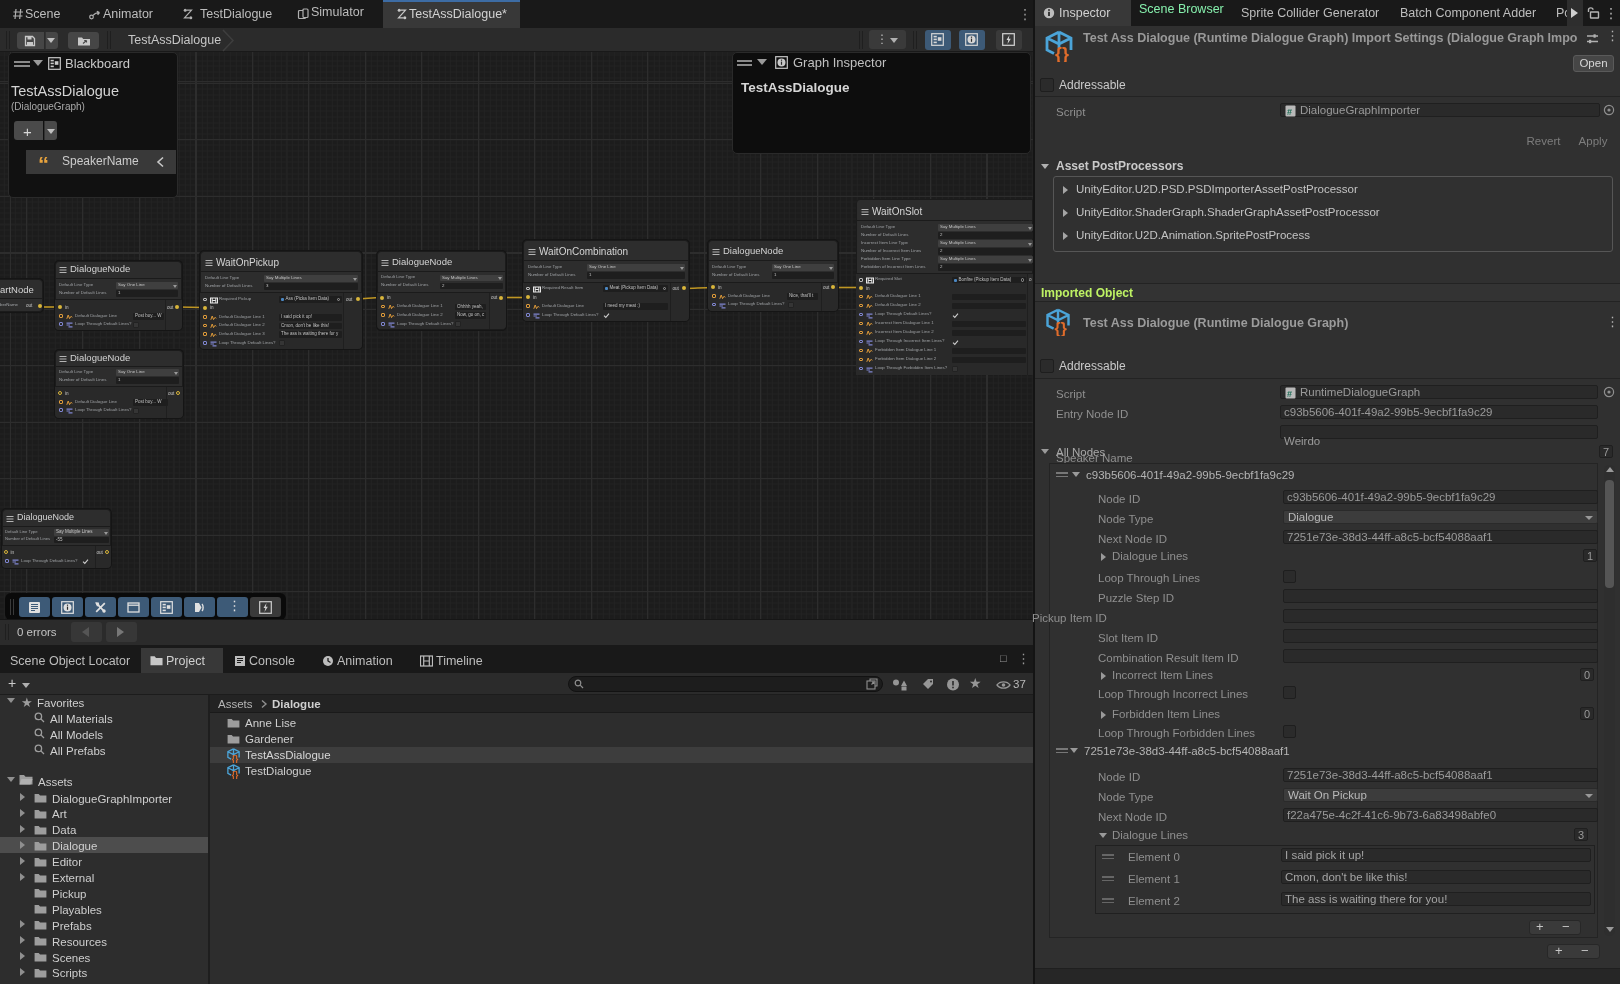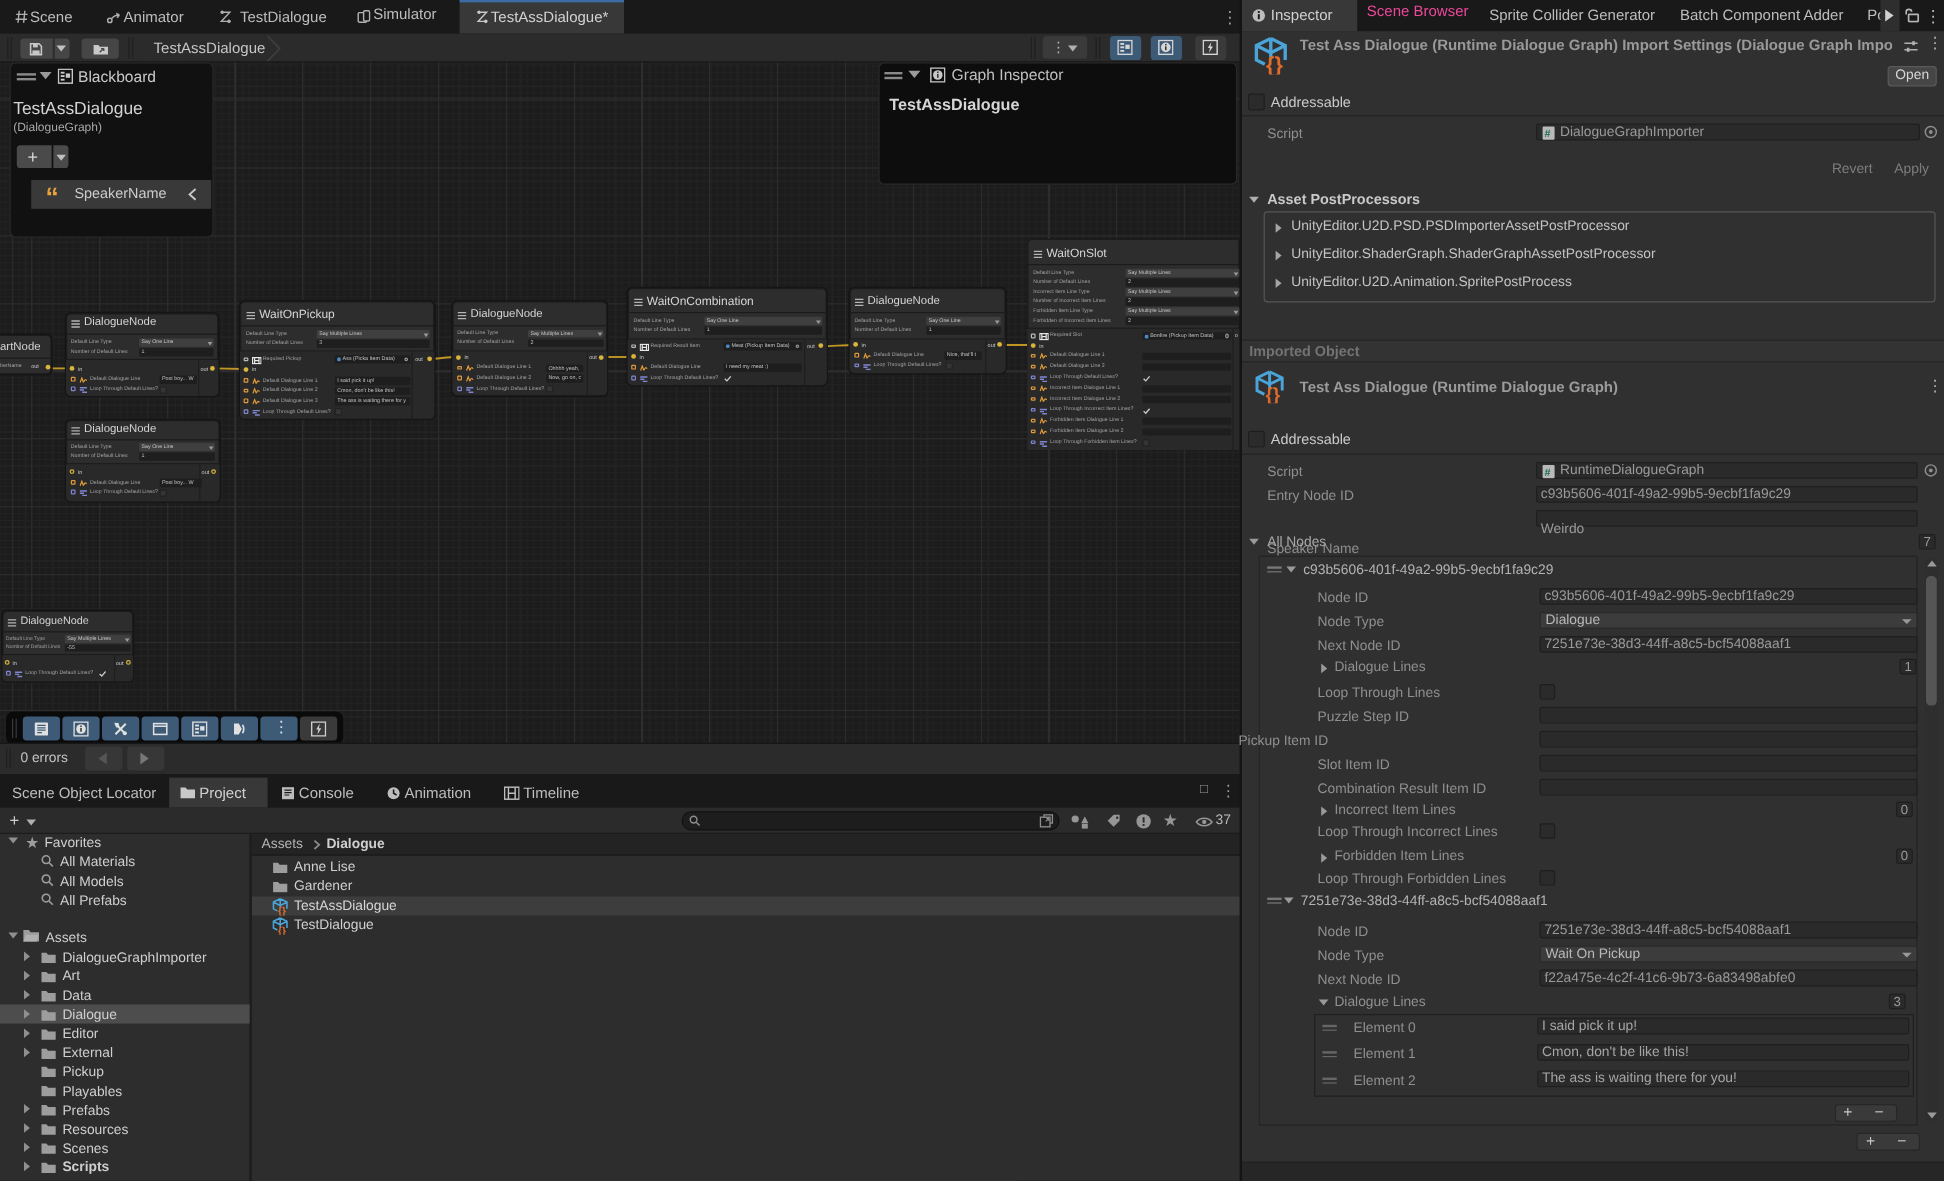--- a/index.html
+++ b/index.html
@@ -702,21 +702,21 @@
 <div style="position:absolute;left:52px;top:935.5999999999998px;font-size:11.5px;color:#cfcfcf;white-space:nowrap;line-height:1.1;">Resources</div>
 <div style="position:absolute;left:20px;top:951.9999999999998px;width:0;height:0;border-top:4px solid transparent;border-bottom:4px solid transparent;border-left:5px solid #8f8f8f"></div>
 <svg style="position:absolute;left:34px;top:951.9999999999998px" width="13" height="10" viewBox="0 0 14 11">
     <path d="M0.5 1 H5 L6.5 2.8 H13.5 V10.5 H0.5 Z" fill="#9d9d9d"></path>
   </svg>
 <div style="position:absolute;left:52px;top:951.4999999999998px;font-size:11.5px;color:#cfcfcf;white-space:nowrap;line-height:1.1;">Scenes</div>
 <div style="position:absolute;left:20px;top:967.8999999999997px;width:0;height:0;border-top:4px solid transparent;border-bottom:4px solid transparent;border-left:5px solid #8f8f8f"></div>
 <svg style="position:absolute;left:34px;top:967.8999999999997px" width="13" height="10" viewBox="0 0 14 11">
     <path d="M0.5 1 H5 L6.5 2.8 H13.5 V10.5 H0.5 Z" fill="#9d9d9d"></path>
   </svg>
-<div style="position:absolute;left:52px;top:967.3999999999997px;font-size:11.5px;color:#cfcfcf;white-space:nowrap;line-height:1.1;font-weight:bold;">Scripts</div>
+<div style="position:absolute;left:52px;top:967.3999999999997px;font-size:11.5px;color:#cfcfcf;white-space:nowrap;line-height:1.1;">Scripts</div>
 <div style="position:absolute;left:210px;top:695px;width:825px;height:18px;background:#232323;border-bottom:1px solid #1a1a1a;"></div>
 <div style="position:absolute;left:218px;top:698px;font-size:11.5px;color:#b5b5b5;white-space:nowrap;line-height:1.1;">Assets</div>
 <svg style="position:absolute;left:260px;top:699px" width="8" height="10" viewBox="0 0 8 10">
     <path d="M2 1.5 L6 5 L2 8.5" stroke="#8f8f8f" stroke-width="1.4" fill="none"></path>
   </svg>
 <div style="position:absolute;left:272px;top:698px;font-size:11.5px;color:#cfcfcf;white-space:nowrap;line-height:1.1;font-weight:bold">Dialogue</div>
 <div style="position:absolute;left:210px;top:747px;width:825px;height:16px;background:#3d3d3d;"></div>
 <svg style="position:absolute;left:227px;top:718px" width="13" height="10" viewBox="0 0 14 11">
     <path d="M0.5 1 H5 L6.5 2.8 H13.5 V10.5 H0.5 Z" fill="#9d9d9d"></path>
   </svg>
@@ -738,21 +738,21 @@
 <div style="position:absolute;left:1033px;top:0px;width:2px;height:984px;background:#141414;"></div>
 <div style="position:absolute;left:1035px;top:0px;width:585px;height:984px;background:#303030;"></div>
 <div style="position:absolute;left:1035px;top:0px;width:585px;height:26px;background:#191919;"></div>
 <div style="position:absolute;left:1035px;top:0px;width:96px;height:26px;background:#383838;"></div>
 <svg style="position:absolute;left:1043px;top:7px" width="12" height="12" viewBox="0 0 12 12">
     <circle cx="6" cy="6" r="5.2" fill="#bdbdbd"></circle>
     <rect x="5.2" y="4.8" width="1.6" height="4.2" fill="#191919"></rect>
     <rect x="5.2" y="2.2" width="1.6" height="1.6" fill="#191919"></rect>
   </svg>
 <div style="position:absolute;left:1059px;top:0px;width:60px;height:26px;font-size:12.5px;color:#d0d0d0;white-space:nowrap;display:flex;align-items:center;">Inspector</div>
-<div style="position:absolute;left:1139px;top:0px;width:90px;height:18px;font-size:12.5px;color:#ec4899;white-space:nowrap;display:flex;align-items:center;">Scene Browser</div>
+<div style="position:absolute;left:1139px;top:0px;width:90px;height:18px;font-size:12.5px;color:#86efac;white-space:nowrap;display:flex;align-items:center;">Scene Browser</div>
 <div style="position:absolute;left:1241px;top:0px;width:150px;height:26px;font-size:12.5px;color:#bdbdbd;white-space:nowrap;display:flex;align-items:center;">Sprite Collider Generator</div>
 <div style="position:absolute;left:1400px;top:0px;width:145px;height:26px;font-size:12.5px;color:#bdbdbd;white-space:nowrap;display:flex;align-items:center;">Batch Component Adder</div>
 <div style="position:absolute;left:1556px;top:0px;width:20px;height:26px;font-size:12.5px;color:#bdbdbd;white-space:nowrap;display:flex;align-items:center;">Po</div>
 <div style="position:absolute;left:1567px;top:0px;width:16px;height:26px;background:#2e2e2e;"></div>
 <div style="position:absolute;left:1571px;top:8px;width:0;height:0;border-top:5px solid transparent;border-bottom:5px solid transparent;border-left:7px solid #d0d0d0"></div>
 <svg style="position:absolute;left:1587px;top:6px" width="13" height="13" viewBox="0 0 13 13">
     <rect x="3.5" y="6" width="8" height="6" rx="0.5" fill="none" stroke="#b5b5b5" stroke-width="1.4"></rect>
     <path d="M1.5 6 V3.8 C1.5 1.2,6 1.2,6 3.8" fill="none" stroke="#b5b5b5" stroke-width="1.4"></path>
   </svg>
 <div style="position:absolute;left:1604px;top:6px;font-size:14px;color:#b5b5b5;white-space:nowrap;line-height:1.1;">⋮</div>
@@ -788,21 +788,21 @@
 <div style="position:absolute;left:1041px;top:164px;width:0;height:0;border-left:4px solid transparent;border-right:4px solid transparent;border-top:5px solid #b0b0b0"></div>
 <div style="position:absolute;left:1056px;top:160px;font-size:12px;color:#c9c9c9;white-space:nowrap;line-height:1.1;font-weight:bold">Asset PostProcessors</div>
 <div style="position:absolute;left:1053px;top:176px;width:560px;height:76px;border:1px solid #565656;border-radius:3px;"></div>
 <div style="position:absolute;left:1063px;top:186px;width:0;height:0;border-top:4px solid transparent;border-bottom:4px solid transparent;border-left:5px solid #a5a5a5"></div>
 <div style="position:absolute;left:1076px;top:183px;font-size:11.5px;color:#c3c3c3;white-space:nowrap;line-height:1.1;">UnityEditor.U2D.PSD.PSDImporterAssetPostProcessor</div>
 <div style="position:absolute;left:1063px;top:209px;width:0;height:0;border-top:4px solid transparent;border-bottom:4px solid transparent;border-left:5px solid #a5a5a5"></div>
 <div style="position:absolute;left:1076px;top:206px;font-size:11.5px;color:#c3c3c3;white-space:nowrap;line-height:1.1;">UnityEditor.ShaderGraph.ShaderGraphAssetPostProcessor</div>
 <div style="position:absolute;left:1063px;top:232px;width:0;height:0;border-top:4px solid transparent;border-bottom:4px solid transparent;border-left:5px solid #a5a5a5"></div>
 <div style="position:absolute;left:1076px;top:229px;font-size:11.5px;color:#c3c3c3;white-space:nowrap;line-height:1.1;">UnityEditor.U2D.Animation.SpritePostProcess</div>
 <div style="position:absolute;left:1035px;top:283px;width:585px;height:19px;background:#333333;border-top:1px solid #232323;border-bottom:1px solid #232323;"></div>
-<div style="position:absolute;left:1041px;top:283px;width:200px;height:19px;font-size:12px;color:#737373;white-space:nowrap;display:flex;align-items:center;font-weight:bold">Imported Object</div>
+<div style="position:absolute;left:1041px;top:283px;width:200px;height:19px;font-size:12px;color:#bef264;white-space:nowrap;display:flex;align-items:center;font-weight:bold">Imported Object</div>
 <svg style="position:absolute;left:1044px;top:308px" width="28" height="28" viewBox="0 0 16 16">
 <path d="M8 1 L14 4 V10 M8 1 L2 4 V10 L5.5 11.8 M8 1 V7 M8 7 L14 4 M8 7 L2 4 M8 7 V9" stroke="#4ba4d8" stroke-width="1.4" fill="none"></path>
 <text x="6" y="15" font-size="9" font-weight="bold" fill="#e06c2b" font-family="Liberation Sans">{}</text>
   </svg>
 <div style="position:absolute;left:1083px;top:317px;font-size:12.5px;color:#9b9b9b;white-space:nowrap;line-height:1.1;font-weight:bold">Test Ass Dialogue (Runtime Dialogue Graph)</div>
 <div style="position:absolute;left:1606px;top:315px;font-size:13px;color:#b5b5b5;white-space:nowrap;line-height:1.1;">⋮</div>
 <div style="position:absolute;left:1040px;top:359px;width:14px;height:14px;background:#2b2b2b;border:1px solid #1e1e1e;border-radius:2px;"></div>
 <div style="position:absolute;left:1059px;top:360px;font-size:12px;color:#cacaca;white-space:nowrap;line-height:1.1;">Addressable</div>
 <div style="position:absolute;left:1035px;top:378px;width:585px;height:1px;background:#232323;"></div>
 <div style="position:absolute;left:1056px;top:388px;font-size:11.5px;color:#8f8f8f;white-space:nowrap;line-height:1.1;">Script</div>

